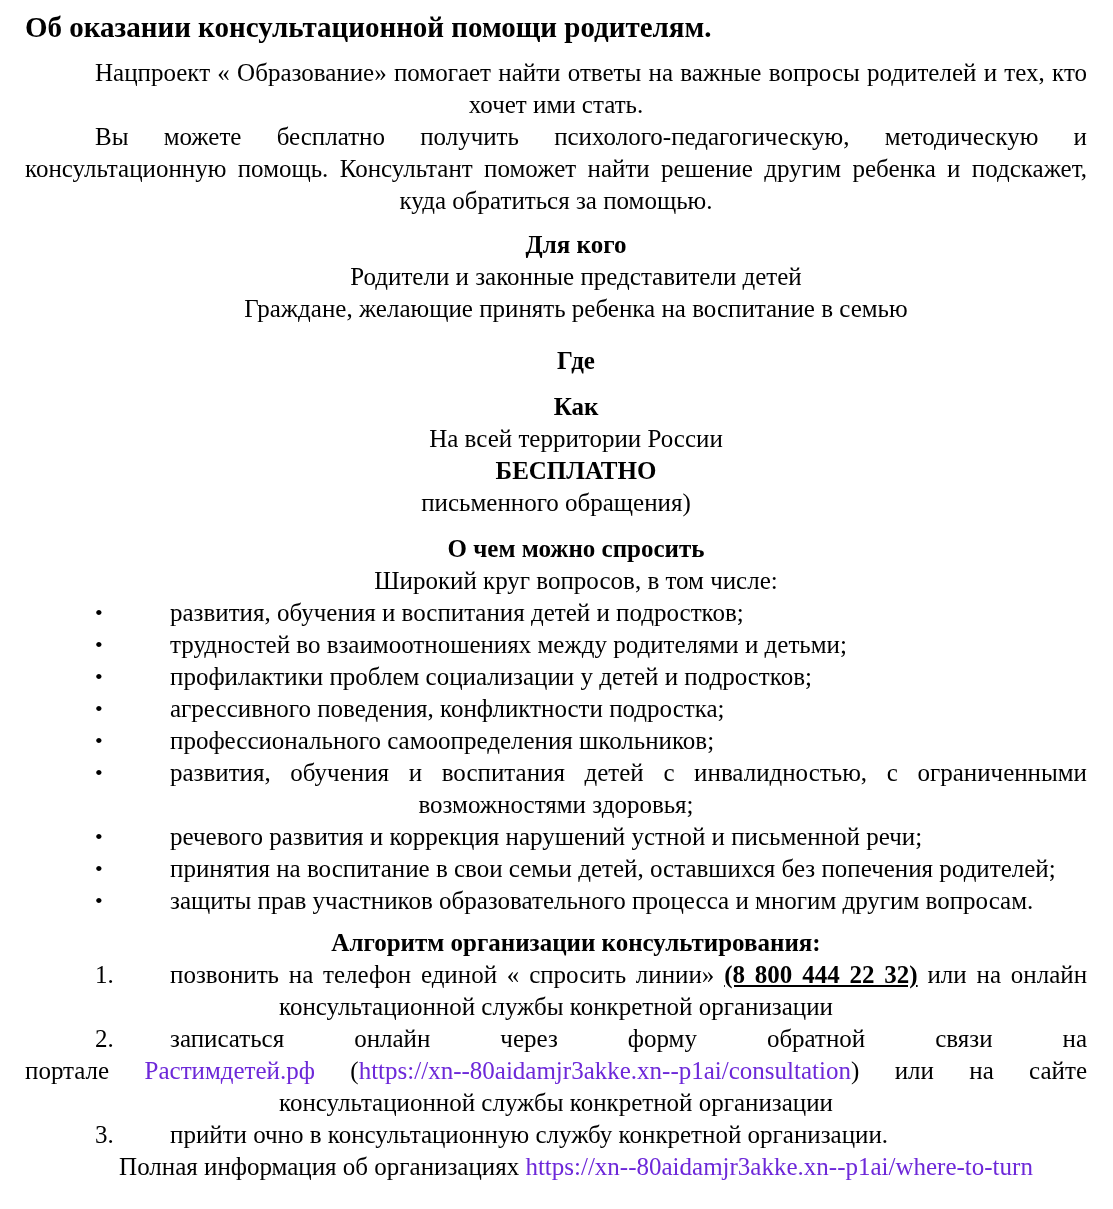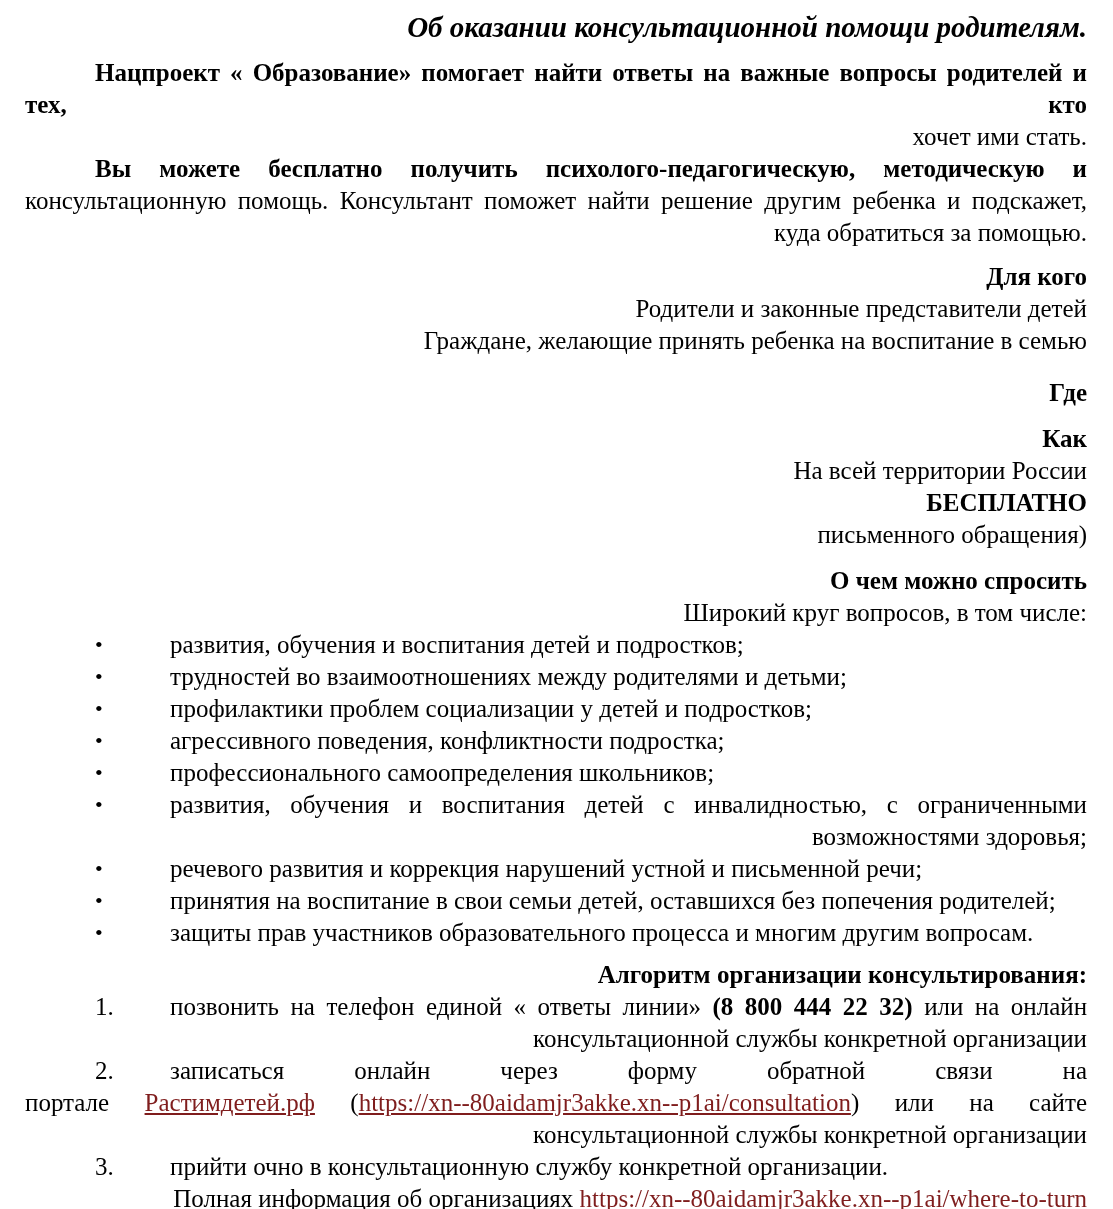--- a/index.html
+++ b/index.html
@@ -4,40 +4,40 @@
 <style>
   html, body { margin: 0; padding: 0; background: #ffffff; }
   body {
     width: 1113px; height: 1209px;
     font-family: "Liberation Serif", "DejaVu Serif", serif;
     font-size: 25px; color: #000000;
     overflow: hidden;
   }
   .page { padding: 5px 26px 0 25px; }
   .title {
-    font-size: 29px; font-weight: bold; font-style: italic;
-    text-align: right; line-height: 40px;
+    font-size: 29px; font-weight: bold; 
+    text-align: left; line-height: 40px;
     margin: 2px 0 10px 0;
   }
-  .line { line-height: 32px; text-align: right; }
-  .indent { text-indent: 70px; font-weight: bold; }
+  .line { line-height: 32px; text-align: center; }
+  .indent { text-indent: 70px; }
   .stretch { text-align: justify; text-align-last: justify; }
   .bold { font-weight: bold; }
   .hindent { margin-left: 40px; }
   
   .marker-line { position: relative; padding-left: 145px; line-height: 32px; }
   .marker-line .marker { position: absolute; left: 70px; top: 0; }
   .bullet-glyph { font-size: 22px; }
   .mt-a { margin-top: 12px; }
   .mt-b { margin-top: 20px; }
   .mt-c { margin-top: 14px; }
   .mt-d { margin-top: 14px; }
   .mt-e { margin-top: 10px; }
-  a.lnk, .lnk { color: #7f1d1d; text-decoration: underline; cursor: pointer; }
-  .phone { font-weight: bold; }
+  a.lnk, .lnk { color: #6d28d9; cursor: pointer; }
+  .phone { font-weight: bold; text-decoration: underline; }
 </style>
 </head>
 <body>
 
 <div class="page">
 
   <div class="title">Об оказании консультационной помощи родителям.</div>
 
   <div class="line indent stretch">Нацпроект « Образование»  помогает найти ответы на важные вопросы родителей и тех, кто</div>
   <div class="line">хочет ими стать.</div>
@@ -95,21 +95,21 @@
   </div>
   <div class="marker-line">
     <span class="marker bullet-glyph">•</span>
     <span>защиты прав участников образовательного процесса и многим другим вопросам.</span>
   </div>
 
   <div class="line hindent bold mt-e">Алгоритм организации консультирования:</div>
 
   <div class="marker-line stretch">
     <span class="marker">1.</span>
-    <span>позвонить на телефон единой « ответы линии»  </span>
+    <span>позвонить на телефон единой « спросить линии»  </span>
     <span class="phone">(8 800 444 22 32)</span>
     <span> или на онлайн</span>
   </div>
   <div class="line">консультационной службы конкретной организации</div>
 
   <div class="marker-line stretch">
     <span class="marker">2.</span>
     <span>записаться онлайн через форму обратной связи на</span>
   </div>
   <div class="line stretch">

